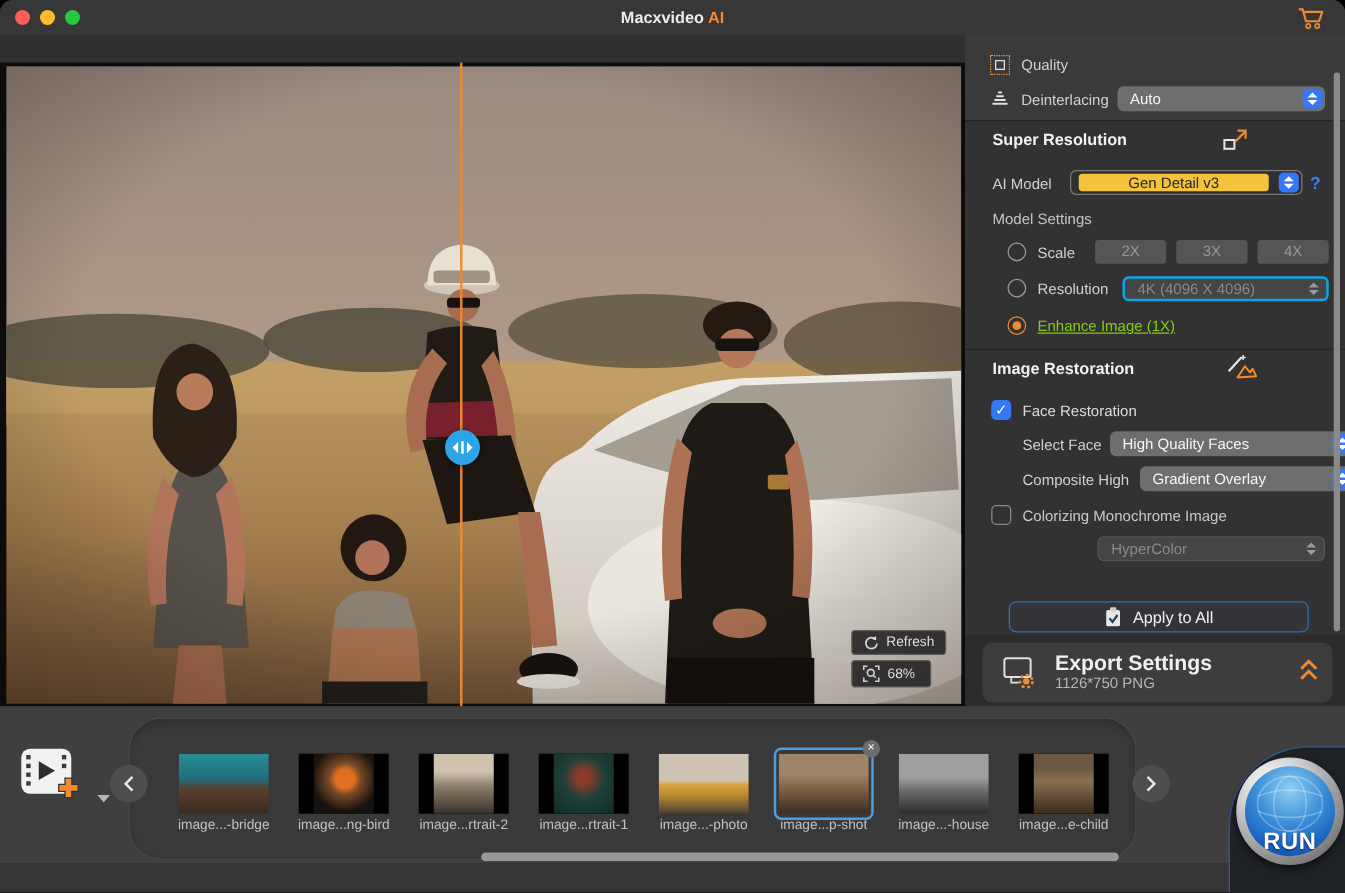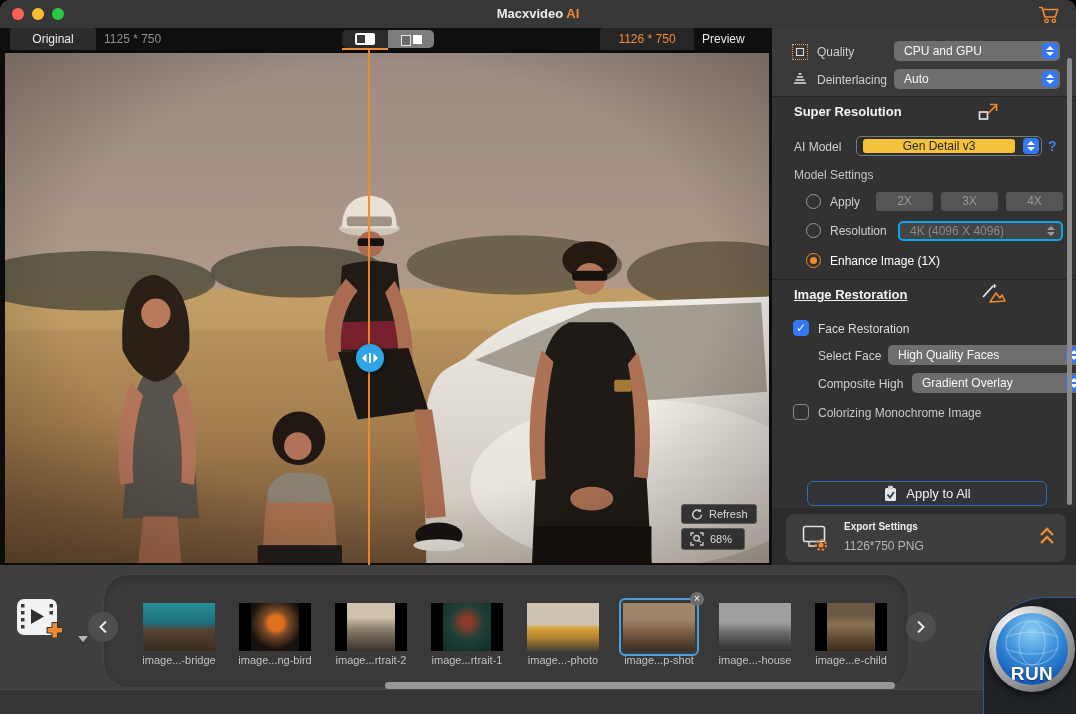--- a/index.html
+++ b/index.html
@@ -65,21 +65,21 @@
   .radio.selected{border-color:var(--accent);}
   .radio.selected::after{content:""; position:absolute; left:2.5px; top:2.5px; width:7px; height:7px; border-radius:50%; background:var(--accent);}
   .cb{position:absolute; width:16px; height:16px; border:1.5px solid #8a8a8a; border-radius:4px; cursor:pointer; display:flex; align-items:center; justify-content:center;}
   .cb .tick{display:none;}
   .cb.checked{background:var(--blue); border-color:var(--blue);}
   .cb.checked .tick{display:inline; color:#fff; font-size:12px; font-weight:bold; line-height:1;}
   .scale-btn{position:absolute; width:57px; height:19px; background:#555555; border-radius:3px; color:#989898; font-size:12px; text-align:center; line-height:19px; cursor:default;}
   .apply-btn{position:absolute; left:35px; top:453px; width:240px; height:25px; border:1px solid #2f6fb5; border-radius:6px; background:rgba(50,60,70,.25); color:#f0f0f0; font-size:13px; display:flex; align-items:center; justify-content:center; gap:8px; cursor:pointer;}
   .export-block{position:absolute; left:0; top:480px; width:304px; height:57px; background:#2b2b2b;}
   .export-bar{position:absolute; left:14px; top:486px; width:280px; height:48px; background:#3d3d3d; border-radius:8px; cursor:pointer;}
-  .export-title{position:absolute; left:58px; top:7px; font-size:10px; font-weight:bold; color:#f0f0f0;}
+  .export-title{position:absolute; left:58px; top:7px; font-size:17px; font-weight:bold; color:#f0f0f0;}
   .export-sub{position:absolute; left:58px; top:25px; font-size:12px; color:#b5b5b5;}
   .vscroll{position:absolute; left:295px; top:30px; width:5px; height:447px; background:#8a8a8a; border-radius:2.5px; cursor:grab;}
 
   
   .bottom{position:absolute; left:0; top:565px; width:1076px; height:149px; background:#3f3f3f;}
   .strip{position:absolute; left:103px; top:9px; width:806px; height:114px; background:#393939; border:1px solid #464646; border-radius:26px; box-shadow:inset 0 3px 6px rgba(0,0,0,.18);}
   .addimg{position:absolute; left:16px; top:33px; width:80px; cursor:pointer;}
   .addimg-caret{position:absolute; left:62px; top:38px; width:0; height:0; border-left:5px solid transparent; border-right:5px solid transparent; border-top:6px solid #b5b5b5;}
   .addimg-label{position:absolute; left:-6px; top:52px; width:92px; text-align:center; font-size:12px; font-weight:bold; color:#f2f2f2;margin-top:48px;}
   .chev-btn{position:absolute; top:47px; width:30px; height:30px; border-radius:50%; background:#4e4e4e; display:flex; align-items:center; justify-content:center; cursor:pointer;}
@@ -123,35 +123,20 @@
     </div>
     <div class="cart-btn">
       <svg width="24" height="19" viewBox="0 0 24 19">
         <path d="M1,2.5 h3.2 l2.6,9.5 h10.4 l2.6,-7.5 h-14" fill="none" stroke="#f08a2e" stroke-width="1.7" stroke-linejoin="round"></path>
         <circle cx="8.6" cy="15.8" r="1.7" fill="none" stroke="#f08a2e" stroke-width="1.4"></circle>
         <circle cx="15.8" cy="15.8" r="1.7" fill="none" stroke="#f08a2e" stroke-width="1.4"></circle>
       </svg>
     </div>
   </div>
 
-  <div class="toolbar">
-    <div class="tab-dark" style="left:10px; width:86px;">Original</div>
-    <div class="dims" style="left:104px;">1125 * 750</div>
-    <div class="toggle">
-      <div class="tg-seg tg-left">
-          <span class="ic-split-a"></span>
-        </div>
-      <div class="tg-seg tg-right">
-          <span class="ic-split-b"></span>
-        </div>
-    </div>
-    <div class="tg-underline"></div>
-    <div class="tab-dark" style="left:600px; width:94px; color:#f08a36; background:#262626;">1126 * 750</div>
-    <div class="dims" style="left:702px; color:#ececec;">Preview</div>
-  </div>
 
   <div class="preview">
     <svg class="photo" viewBox="0 0 780 515" preserveAspectRatio="none">
       <defs>
         <linearGradient id="gSky" x1="0" y1="0" x2="0" y2="1">
           <stop offset="0" stop-color="#9b8b82"></stop>
             <stop offset="1" stop-color="#b49c89"></stop>
         </linearGradient>
         <linearGradient id="gGrass" x1="0" y1="0" x2="0" y2="1">
           <stop offset="0" stop-color="#bd9a63"></stop>
@@ -244,27 +229,20 @@
     </div>
   </div>
 
   <div class="panel">
     <div class="panel-topblock"></div>
 
     <span class="abs" style="left:20px; top:16px; width:16px; height:16px; border:1px dotted #e89a50;">
       <span class="abs" style="left:3px; top:3px; width:8px; height:8px; border:1.5px solid #e2e2e2;"></span>
     </span>
     <div class="plabel" style="left:45px; top:17px;">Quality</div>
-    <div class="dd" style="left:122px; top:13px; width:166px;">
-      <span class="dd-text">CPU and GPU</span>
-      <span class="dd-step">
-          <i class="up"></i>
-          <i class="dn"></i>
-        </span>
-    </div>
 
     <span class="abs" style="left:20px; top:43px;">
       <svg width="16" height="15" viewBox="0 0 16 15">
         <path d="M6.5,3 h3 M5,6 h6 M3.5,9 h9 M2,12 h12" stroke="#e0e0e0" stroke-width="1.5"></path>
       </svg>
     </span>
     <div class="plabel" style="left:45px; top:45px;">Deinterlacing</div>
     <div class="dd" style="left:122px; top:41px; width:166px;">
       <span class="dd-text">Auto</span>
       <span class="dd-step">
@@ -291,41 +269,41 @@
       <span class="dd-step">
           <i class="up"></i>
           <i class="dn"></i>
         </span>
     </div>
     <span class="help" style="left:276px; top:110px;">?</span>
 
     <div class="plabel" style="left:22px; top:140px; color:#c4c4c4;">Model Settings</div>
 
     <span class="radio" style="left:34px; top:166px;"></span>
-    <div class="plabel" style="left:58px; top:167px;">Apply</div>
+    <div class="plabel" style="left:58px; top:167px;">Scale</div>
     <div class="scale-btn" style="left:104px; top:164px;">2X</div>
     <div class="scale-btn" style="left:169px; top:164px;">3X</div>
     <div class="scale-btn" style="left:234px; top:164px;">4X</div>
 
     <span class="radio" style="left:34px; top:195px;"></span>
     <div class="plabel" style="left:58px; top:196px;">Resolution</div>
     <div class="dd dis plain" style="left:126px; top:193px; width:165px; border:2px solid #0ea5e9;">
       <span class="dd-text">4K (4096 X 4096)</span>
       <span class="dd-step">
           <i class="up"></i>
           <i class="dn"></i>
         </span>
     </div>
 
     <span class="radio selected" style="left:34px; top:225px;"></span>
-    <div class="plabel" style="left:58px; top:226px; color:#ffffff;">Enhance Image (1X)</div>
+    <div class="plabel" style="left:58px; top:226px; color:#84cc16;text-decoration:underline;">Enhance Image (1X)</div>
 
     <div class="divider" style="top:251px;"></div>
 
-    <div class="phead" style="left:22px; top:259px;text-decoration:underline;">Image Restoration</div>
+    <div class="phead" style="left:22px; top:259px;">Image Restoration</div>
     <span class="abs" style="left:208px; top:255px;">
       <svg width="26" height="21" viewBox="0 0 26 21">
         <path d="M3,14 L13,3" stroke="#e8e8e8" stroke-width="1.8"></path>
         <path d="M14.5,1 v4 M12.5,3 h4" stroke="#e8e8e8" stroke-width="1.2"></path>
         <path d="M10,19 L16,10 L20,15 L22,12 L25,18 Z" fill="none" stroke="#f08a2e" stroke-width="1.6" stroke-linejoin="round"></path>
       </svg>
     </span>
 
     <span class="cb checked" style="left:21px; top:292px;">
         <span class="tick">✓</span>
@@ -345,20 +323,27 @@
     <div class="dd" style="left:140px; top:345px; width:172px;">
       <span class="dd-text">Gradient Overlay</span>
       <span class="dd-step">
           <i class="up"></i>
           <i class="dn"></i>
         </span>
     </div>
 
     <span class="cb" style="left:21px; top:376px;"></span>
     <div class="plabel" style="left:46px; top:378px; color:#c8c8c8;">Colorizing Monochrome Image</div>
+    <div class="dd dis plain" style="left:106px; top:401px; width:182px; border:1px solid #555;">
+      <span class="dd-text">HyperColor</span>
+      <span class="dd-step">
+          <i class="up"></i>
+          <i class="dn"></i>
+        </span>
+    </div>
 
     <div class="apply-btn">
       <svg width="15" height="17" viewBox="0 0 15 17">
         <rect x="2" y="3" width="11" height="13" rx="1.5" fill="#e8e8e8"></rect>
         <rect x="5" y="0.8" width="5" height="3.6" rx="1" fill="#cfcfcf"></rect>
         <path d="M4.5,9.5 l2.5,3 l4,-5.5" stroke="#22405f" stroke-width="1.8" fill="none"></path>
       </svg>
       <span>Apply to All</span>
     </div>
 

